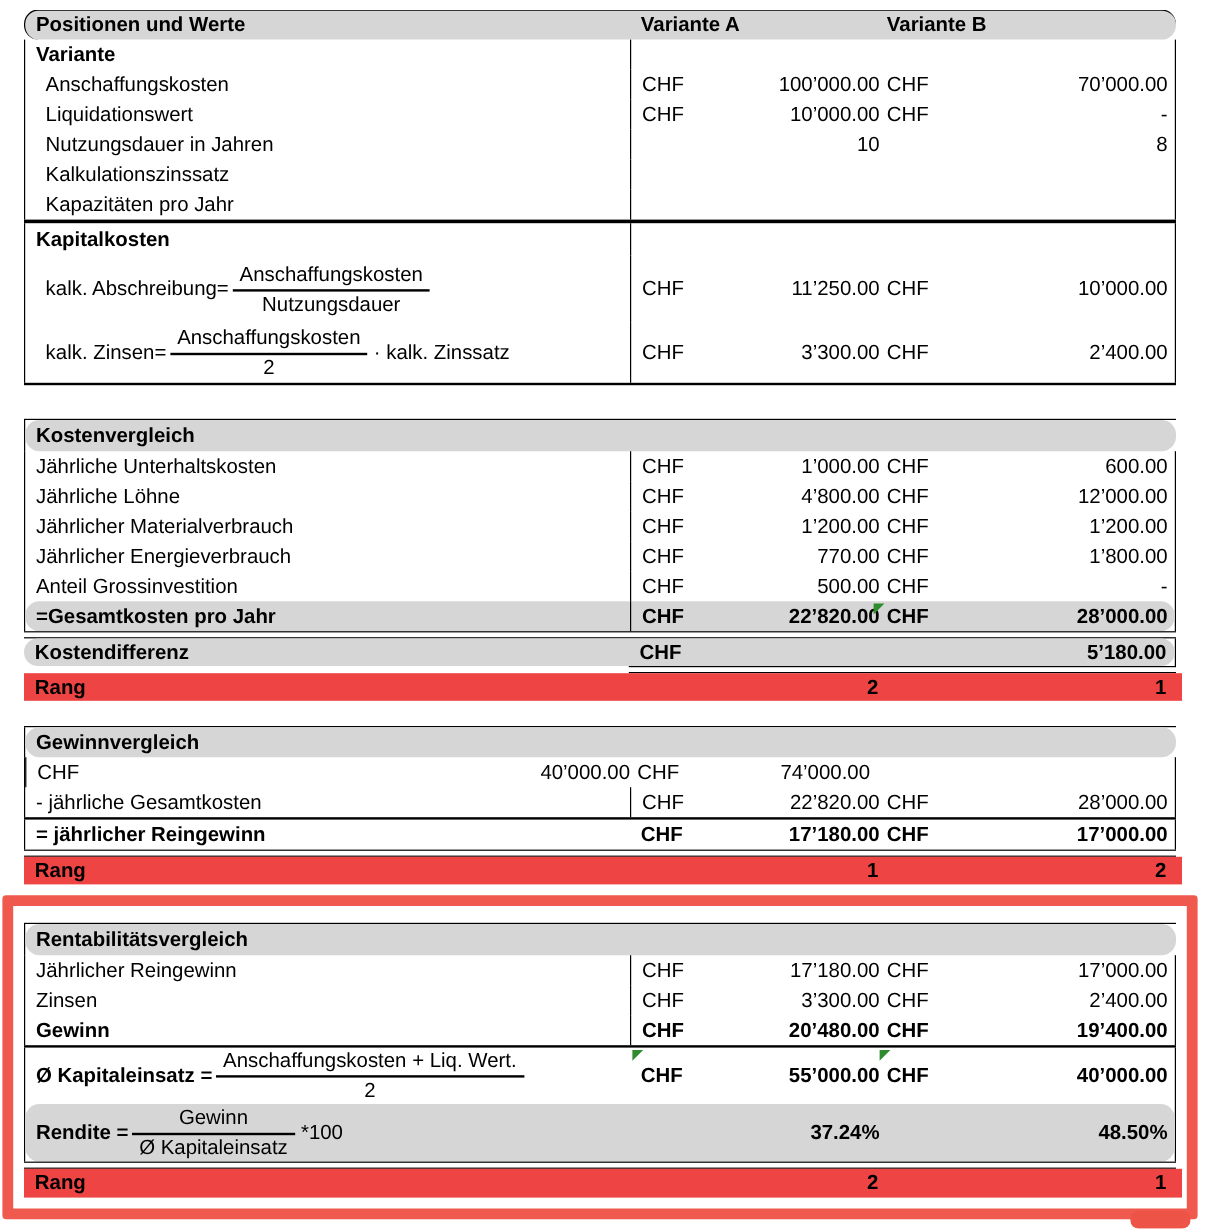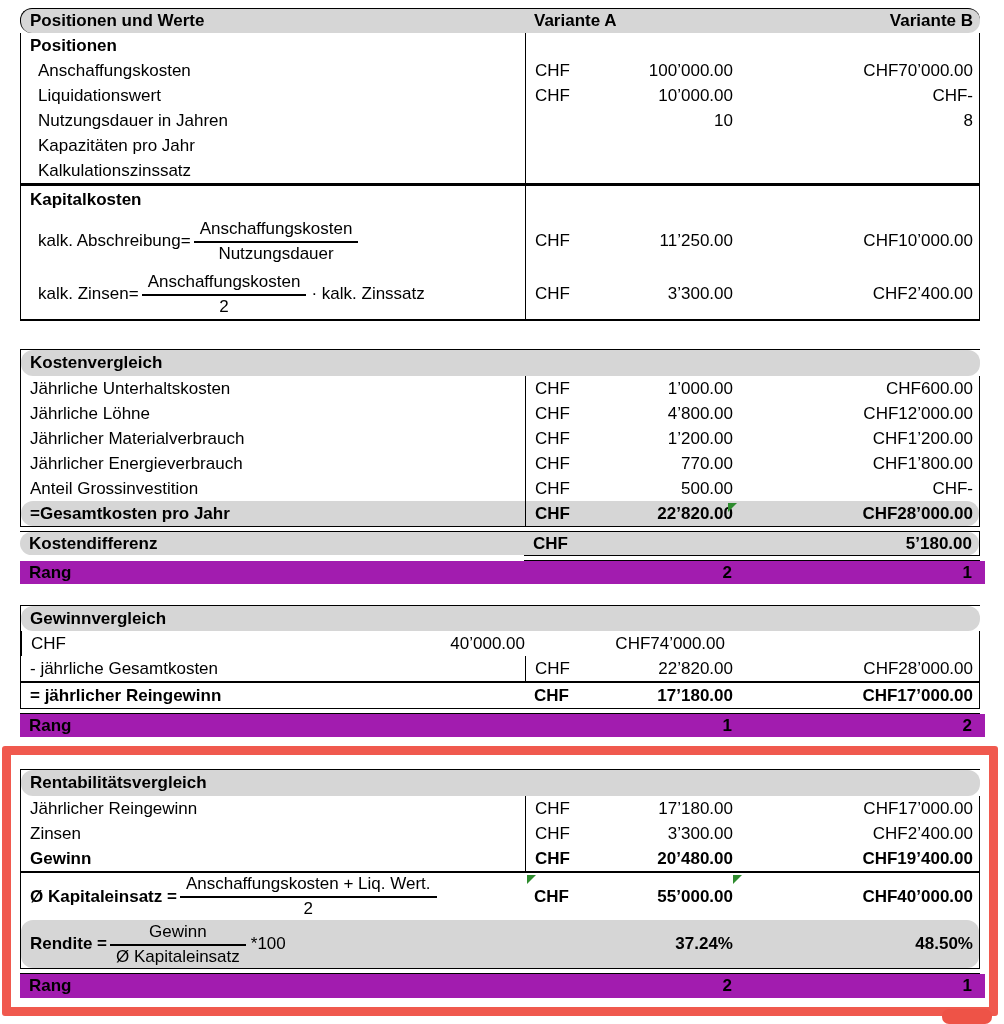--- a/index.html
+++ b/index.html
@@ -3,31 +3,31 @@
 <meta charset="utf-8">
 <style>
   html,body{margin:0;padding:0;background:#fff;}
   .screen{position:relative;width:1004px;height:1024px;background:#ffffff;
           font-family:"Liberation Sans", sans-serif;color:#000;overflow:hidden;}
   .sheet{position:absolute;left:20px;top:8px;width:960px;}
 
   .row{display:grid;grid-template-columns:504px 208px 248px;align-items:center;height:25px;font-size:17px;box-sizing:border-box;}
   .band{height:26px;display:flex;align-items:center;font-weight:bold;font-size:17px;padding-left:9px;box-sizing:border-box;}
   .gray{background:#d6d6d6;border-radius:12px;}
-  .yellow{background:#a21caf;}
+  .yellow{background:#ef4444;}
   .bold{font-weight:bold;}
   .bL{border-left:1.6px solid #000;}
   .bR{border-right:1.6px solid #000;}
   .bT{border-top:1.6px solid #000;}
 
   .lab{padding-left:9px;white-space:nowrap;}
   .lab.indent{padding-left:17px;}
   .ca,.cb{display:flex;justify-content:space-between;align-items:center;height:100%;position:relative;box-sizing:border-box;}
   .ca{padding-left:9px;}
-  .cb{padding-left:6px;padding-right:8px;justify-content:flex-end;}
+  .cb{padding-left:6px;padding-right:8px;}
   .divl{border-left:1.6px solid #000;}
 
   .sep-thin{height:0;border-top:1.6px solid #000;}
   .sep-med{height:0;border-top:2.5px solid #000;}
   .sep-thick{height:0;border-top:3px solid #000;}
   .sep-dbl{height:6px;border-top:1.6px solid #000;border-bottom:1.6px solid #000;box-sizing:border-box;}
   .sep-dbl.partial{margin-left:504px;}
 
   .gap-a{height:28px;} .gap-b{height:21px;} .gap-c{height:32px;}
 
@@ -60,21 +60,21 @@
           <span></span>
         </div>
       <div class="cb">
           <span>Variante B</span>
           <span></span>
         </div>
     </div>
 
     <div class="bL bR">
       <div class="row bold">
-        <div class="lab">Positionen</div>
+        <div class="lab">Variante</div>
         <div class="ca divl"></div>
           <div class="cb"></div>
       </div>
       <div class="row">
         <div class="lab indent">Anschaffungskosten</div>
         <div class="ca divl">
             <span>CHF</span>
             <span>100’000.00</span>
           </div>
         <div class="cb">
@@ -98,26 +98,26 @@
         <div class="ca divl">
             <span></span>
             <span>10</span>
           </div>
         <div class="cb">
             <span></span>
             <span>8</span>
           </div>
       </div>
       <div class="row">
-        <div class="lab indent">Kapazitäten pro Jahr</div>
+        <div class="lab indent">Kalkulationszinssatz</div>
         <div class="ca divl"></div>
           <div class="cb"></div>
       </div>
       <div class="row">
-        <div class="lab indent">Kalkulationszinssatz</div>
+        <div class="lab indent">Kapazitäten pro Jahr</div>
         <div class="ca divl"></div>
           <div class="cb"></div>
       </div>
     </div>
     <div class="sep-thick"></div>
 
     <div class="bL bR">
       <div class="frow h27 bold">
         <div class="lab">Kapitalkosten</div>
         <div class="ca divl"></div>

